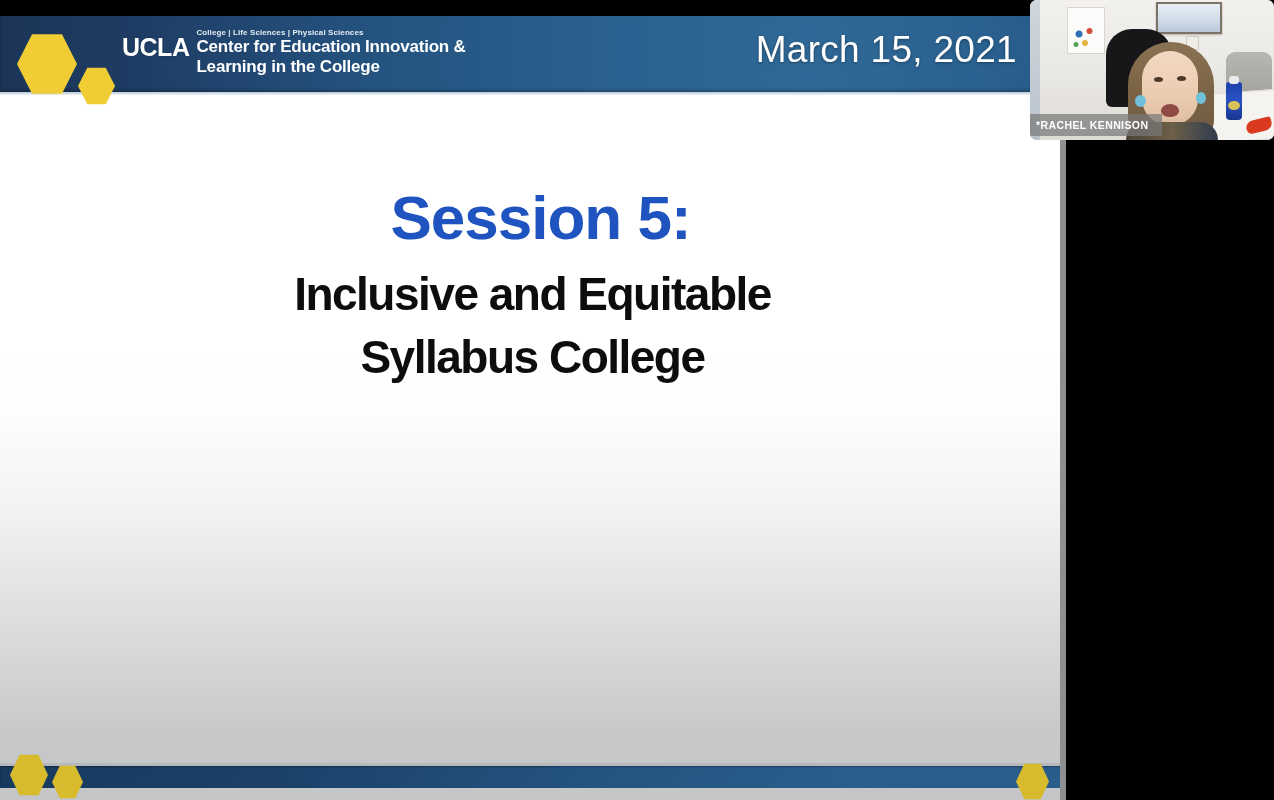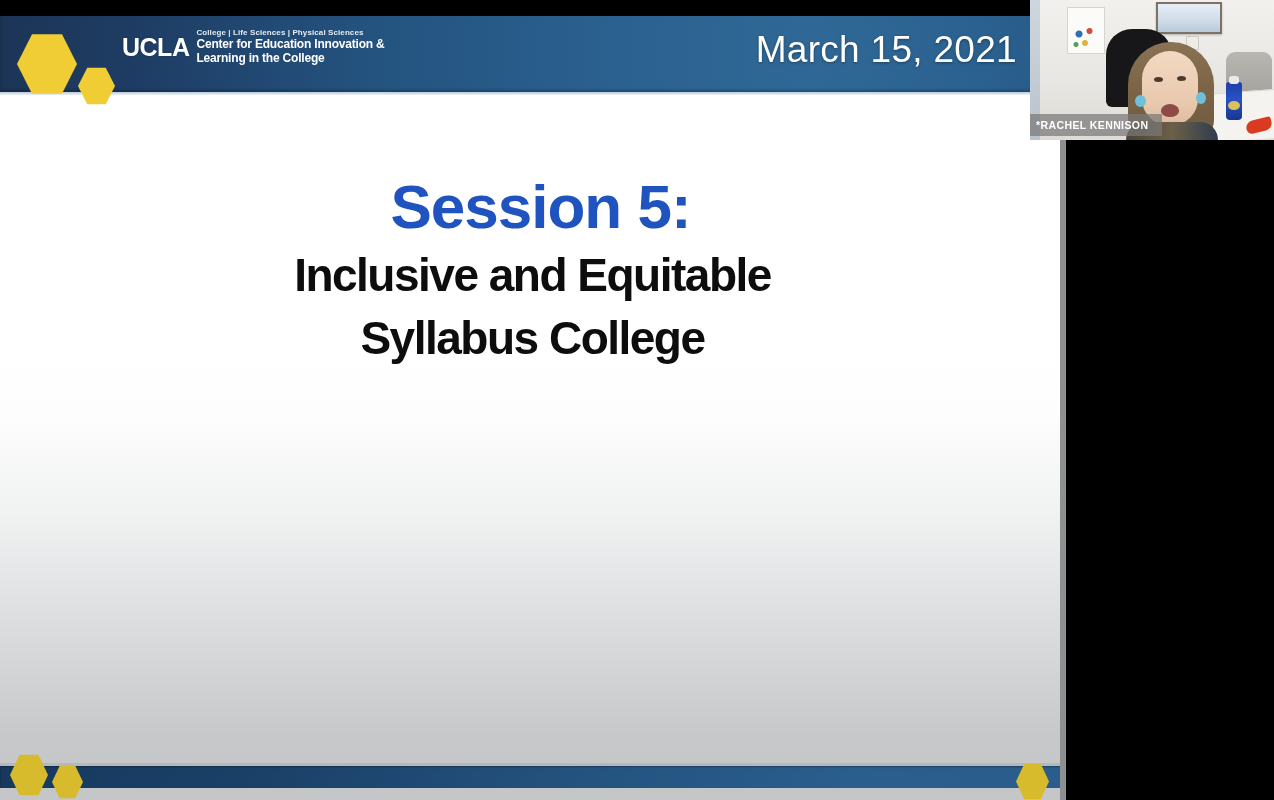--- a/index.html
+++ b/index.html
@@ -110,21 +110,21 @@
   .logo-eyebrow {
     color: #e3ecf4;
     font-size: 8px;
     font-weight: 600;
     letter-spacing: 0.1px;
     line-height: 1.15;
     white-space: nowrap;
   }
   .logo-name {
     color: #ffffff;
-    font-size: 12px;
+    font-size: 17px;
     font-weight: 700;
     line-height: 1.18;
     letter-spacing: -0.2px;
     white-space: nowrap;
   }
 
   
   .slide-date {
     position: absolute;
     right: 48px;
@@ -145,21 +145,21 @@
     top: 152px;
     width: 1065px;
     text-align: center;
   }
   .title-session {
     color: #1f53bf;
     font-size: 62px;
     font-weight: 700;
     line-height: 1.12;
     letter-spacing: -1px;
-    margin: 4px;
+    margin: 15px;
     padding-left: 16px;
   }
   .title-main {
     color: #0d0d0d;
     font-size: 46px;
     font-weight: 700;
     line-height: 1.21;
     letter-spacing: -1.5px;
     margin: 7px 0 0 0;
   }
@@ -190,20 +190,21 @@
 
   
   #video-tile {
     position: absolute;
     left: 1030px;
     top: 0;
     width: 244px;
     height: 140px;
     overflow: hidden;
     background: #cfd2d4;
+    border-radius: 7px;
   }
   .vid-wall {
     position: absolute;
     inset: 0;
     background: linear-gradient(to bottom, #f2f1ee 0%, #e9e7e3 55%, #dedbd6 100%);
   }
   .vid-left-strip {
     position: absolute;
     left: 0; top: 0;
     width: 10px; height: 100%;

